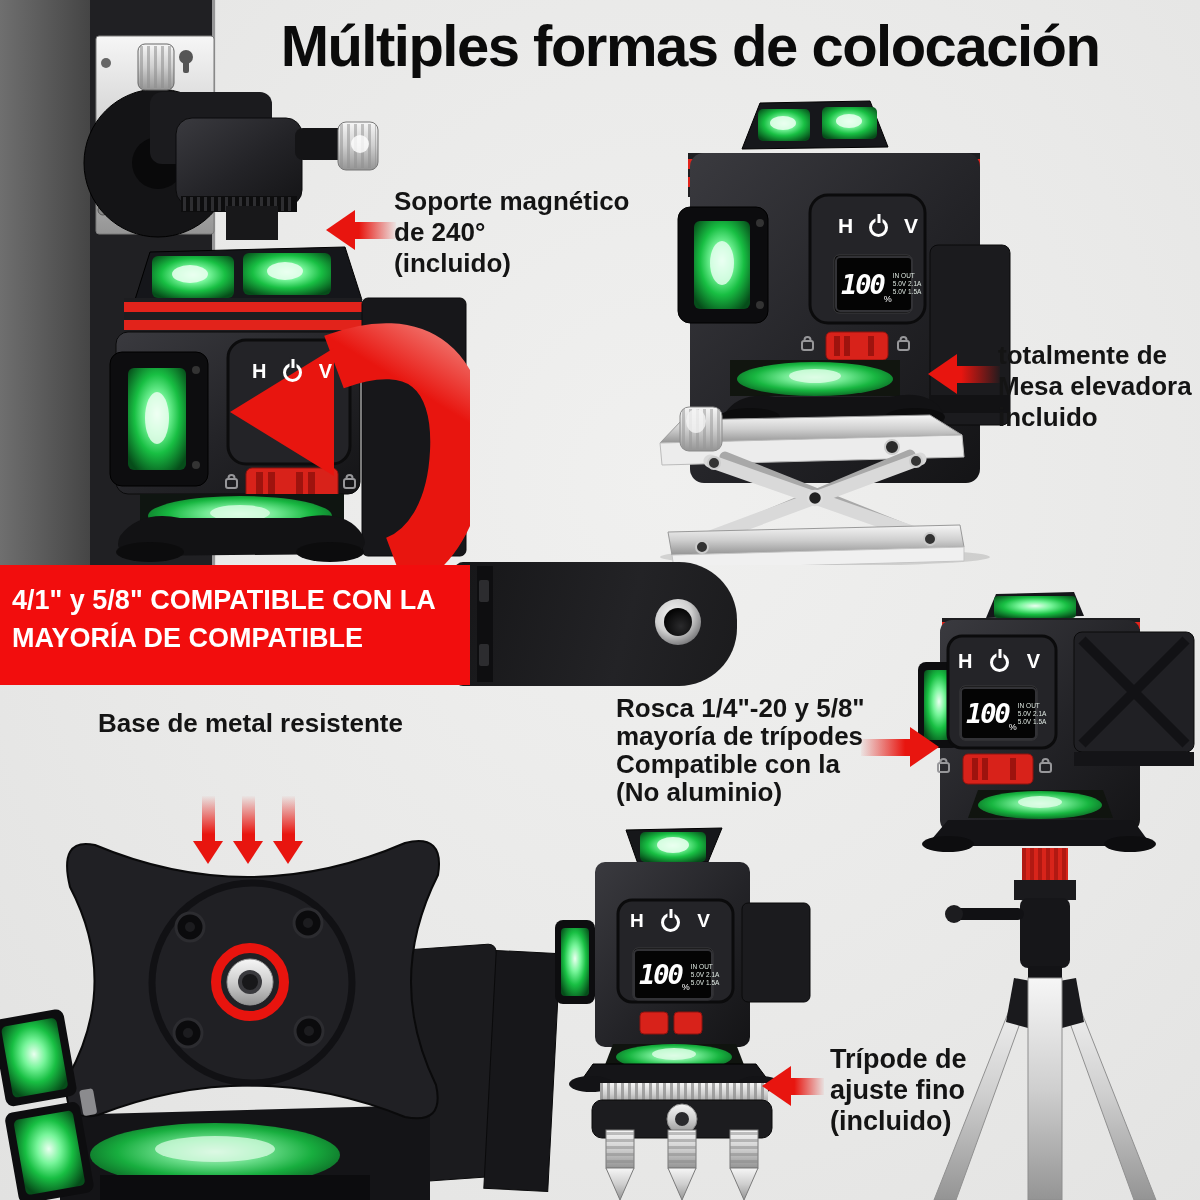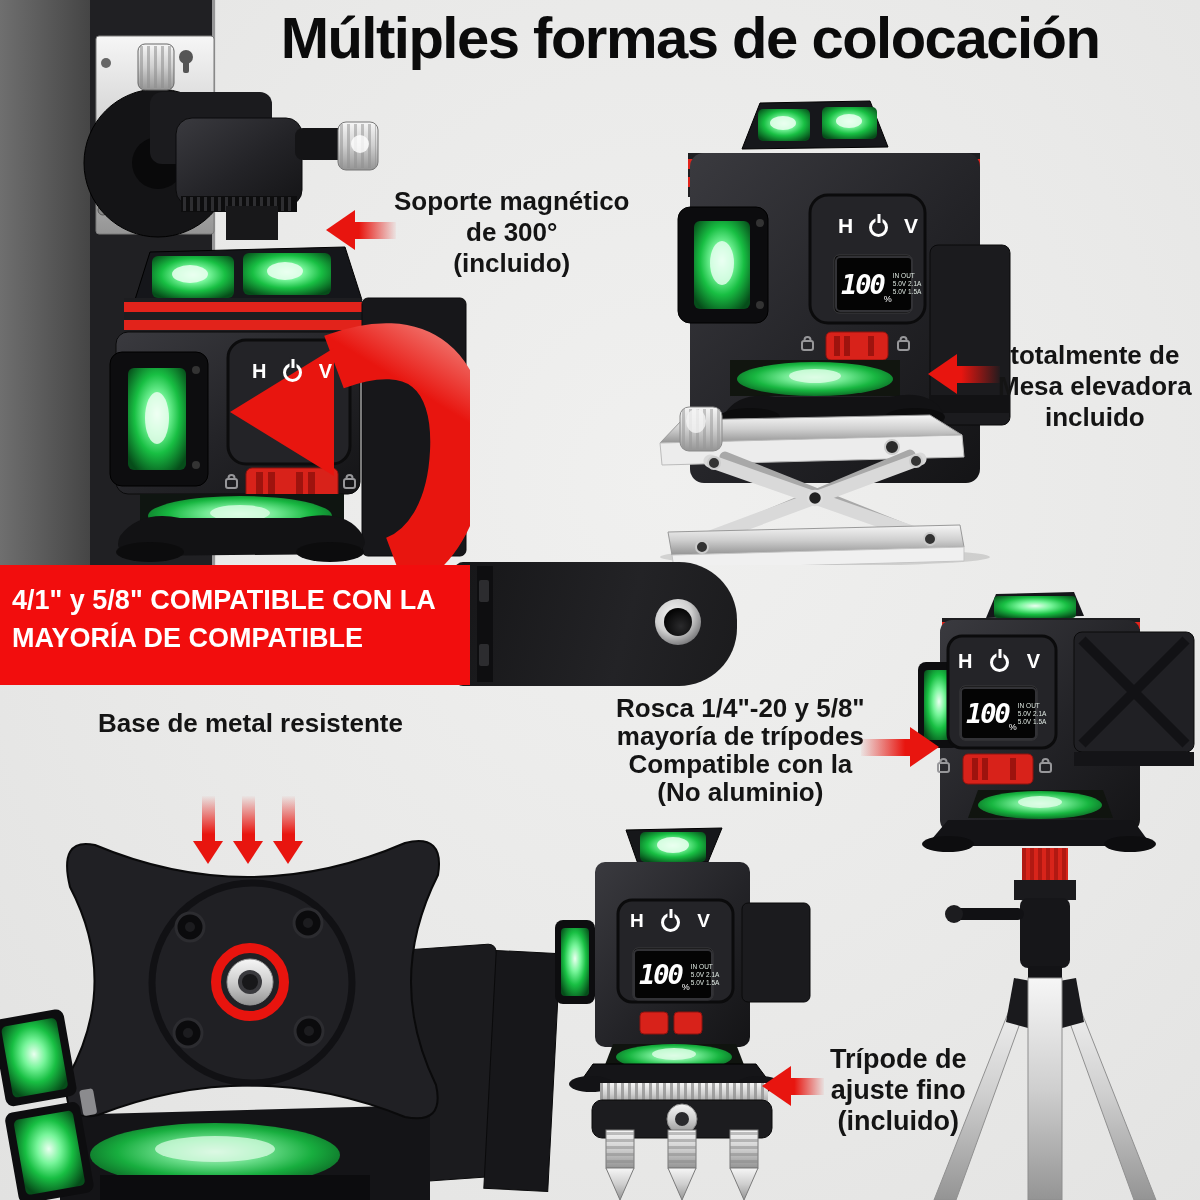--- a/index.html
+++ b/index.html
@@ -1,23 +1,23 @@
 <!DOCTYPE html>
 <html><head>
 <meta charset="utf-8">
 <style>
   html,body{margin:0;padding:0;}
   #stage{position:relative;width:1200px;height:1200px;overflow:hidden;
     background:radial-gradient(ellipse at 55% 40%, #f0f0ef 0%, #e9e9e8 55%, #e2e2e1 100%);
     font-family:"Liberation Sans", sans-serif;}
   #stage svg{position:absolute;}
-  .title{position:absolute;left:180px;top:4px;width:1020px;text-align:center;
+  .title{position:absolute;left:180px;top:12px;width:1020px;text-align:center;
     font-size:58px;font-weight:bold;color:#0b0b0b;letter-spacing:-1.5px;z-index:50;white-space:nowrap;}
   .ann{position:absolute;z-index:40;color:#141414;font-weight:bold;line-height:31px;font-size:26px;}
-  .ann div{white-space:nowrap;text-align:center;}
+  .ann div{white-space:nowrap;}
   .banner{position:absolute;left:0;top:565px;width:470px;height:120px;background:#f20d0d;
     z-index:30;color:#fff;font-weight:bold;font-size:27px;line-height:38px;
     padding:16px 0 0 12px;box-sizing:border-box;z-index:30;}
   .banner div{white-space:nowrap;}
   .strap{position:absolute;left:455px;top:562px;width:282px;height:124px;z-index:25;
     background:linear-gradient(105deg,#161618,#232326 60%,#1b1b1d);
     border-radius:8px 58px 58px 8px;}
   .strap .hinge{position:absolute;left:22px;top:4px;width:16px;height:116px;background:#0e0e10;}
   .strap .notch{position:absolute;left:24px;width:10px;height:22px;background:#2c2c2f;border-radius:2px;}
   .strap .eyelet{position:absolute;left:200px;top:37px;width:46px;height:46px;border-radius:50%;
@@ -352,21 +352,21 @@
       <div class="eyehole"></div>
     </div>
   </div>
 
   <div class="arrow a-left" style="left:326px;top:210px;width:70px;height:40px">
       <div class="head"></div>
       <div class="tail"></div>
     </div>
   <div class="ann" style="left:394px;top:186px">
     <div>Soporte magnético</div>
-    <div>de 300°</div>
+    <div>de 240°</div>
     <div>(incluido)</div>
   </div>
 
   <div class="arrow a-left" style="left:928px;top:354px;width:72px;height:40px">
       <div class="head"></div>
       <div class="tail"></div>
     </div>
   <div class="ann" style="left:998px;top:340px">
     <div>totalmente de</div>
     <div>Mesa elevadora</div>

